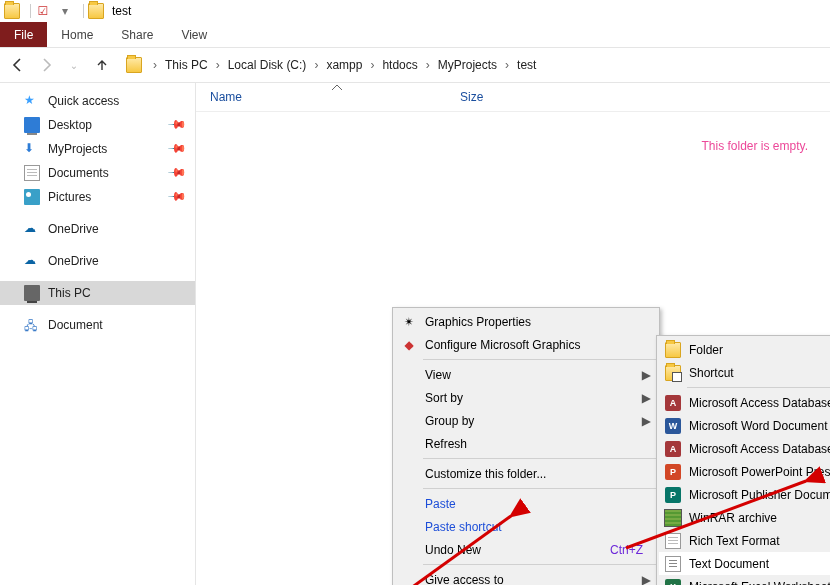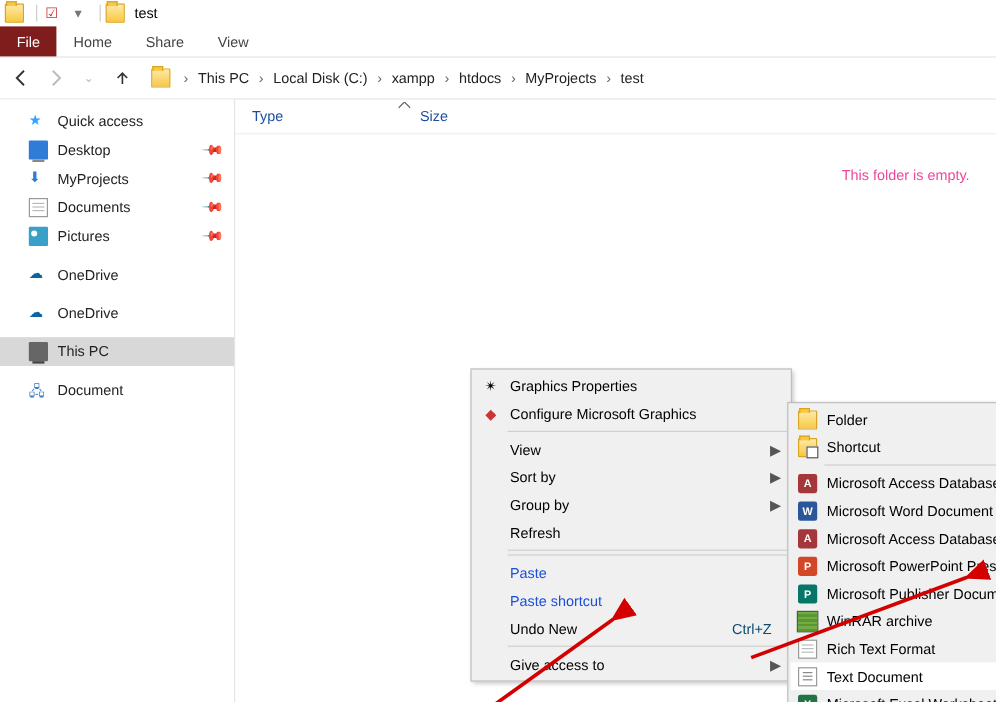--- a/index.html
+++ b/index.html
@@ -49,21 +49,21 @@
 .link-ic:after{content:"";position:absolute;right:-2px;bottom:-2px;width:8px;height:8px;background:#fff;border:1px solid #555}
 .txt-ic:before{content:"";position:absolute;left:3px;right:3px;top:3px;height:1px;background:#888;box-shadow:0 3px 0 #888,0 6px 0 #888}
 .app-badge{width:16px;height:16px;border-radius:2px;display:flex;align-items:center;justify-content:center;color:#fff;font-size:9px;font-weight:bold;font-family:Arial}
 
 .ctx{position:absolute;background:#f0f0f0;border:1px solid #bfbfbf;box-shadow:2px 2px 4px rgba(0,0,0,.25);padding:2px}
 .ctx-item{height:23px;display:flex;align-items:center;padding:0 30px 0 30px;position:relative;white-space:nowrap;color:#000}
 .ctx-item.dis{color:#1d4ed8}
 .ctx-item.hl{background:#fff}
 .ctx-item .ic{position:absolute;left:6px;width:16px;height:16px;display:flex;align-items:center;justify-content:center}
 .ctx-item .sub{position:absolute;right:6px;color:#555}
-.ctx-item .kb{position:absolute;right:14px;color:#0c4a6e}
+.ctx-item .kb{position:absolute;right:14px;color:#6d28d9}
 .ctx-sep{height:1px;background:#d0d0d0;margin:3px 1px 3px 28px}
 .ctx1{left:196px;top:224px;width:262px}
 .ctx2{left:460px;top:252px;width:250px}
 .arrow{position:absolute;pointer-events:none}
 .arrow svg{overflow:visible}
 </style>
 </head>
 <body>
 
 <div class="title-bar">
@@ -166,21 +166,21 @@
       <div class="gap"></div>
       <div class="side-item">
       <span class="i16 net-ic">🖧</span>
       <span>Document</span>
 
     </div>
     </div>
 
   <div class="content">
     <div class="cols">
-      <div class="col-type">Type</div>
+      <div class="col-name">Name</div>
       <div class="col-size">Size</div>
     </div>
     <svg style="position:absolute;left:136px;top:2px" width="10" height="6">
         <path d="M0 5 L5 0 L10 5" stroke="#666" fill="none"></path>
       </svg>
     <div class="empty">This folder is empty.</div>
 
     <div class="ctx ctx1" id="ctx1">
         <div class="ctx-item">
      <span class="ic">✴</span>
@@ -206,20 +206,24 @@
         <div class="ctx-item">
      <span>Group by</span>
      <span class="sub">▶</span>
 
     </div>
         <div class="ctx-item">
      <span>Refresh</span>
 
     </div>
         <div class="ctx-sep"></div>
+        <div class="ctx-item">
+     <span>Customize this folder...</span>
+
+    </div>
         <div class="ctx-sep"></div>
         <div class="ctx-item dis">
      <span>Paste</span>
 
     </div>
         <div class="ctx-item dis">
      <span>Paste shortcut</span>
 
     </div>
         <div class="ctx-item">

